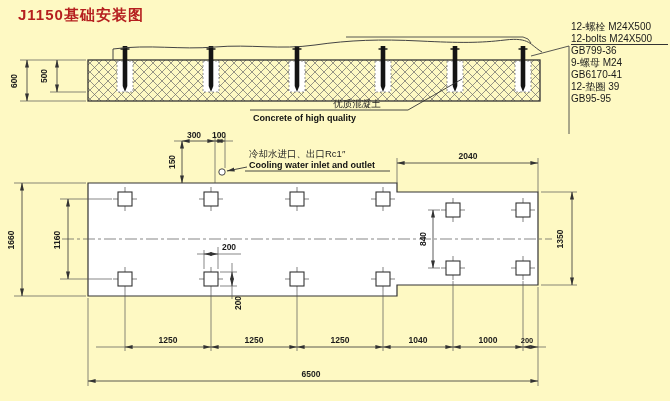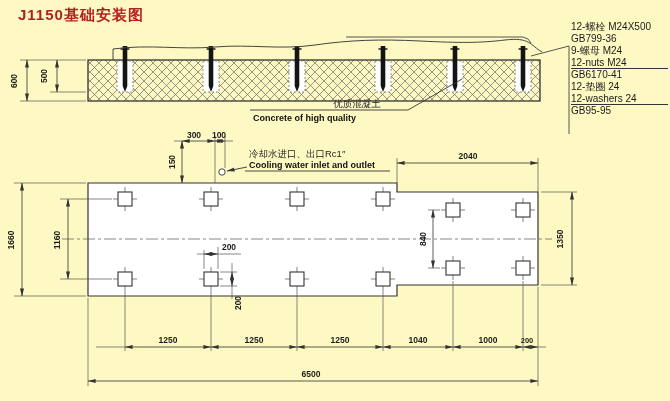--- a/index.html
+++ b/index.html
@@ -192,22 +192,21 @@
         <text class="dim sm" x="527" y="343" text-anchor="middle">200</text>
       </g>
 
       <line x1="88" y1="381" x2="538" y2="381" stroke="#333" stroke-width="0.8" marker-start="url(#a)" marker-end="url(#a)"></line>
       <text class="dim" x="311" y="377" text-anchor="middle">6500</text>
     </g>
   </svg>
 
   <div class="parts">
     <div class="line">12-螺栓 M24X500</div>
+    <div class="line u">12-bolts M24X500</div>
     <div class="line">GB799-36</div>
     <div class="line">9-螺母 M24</div>
-    <div class="line u">12-nuts M24</div>
     <div class="line">GB6170-41</div>
-    <div class="line">12-垫圈 24</div>
-    <div class="line u">12-washers 24</div>
+    <div class="line">12-垫圈 39</div>
     <div class="line">GB95-95</div>
   </div>
 
 </div>
 
 </body></html>

